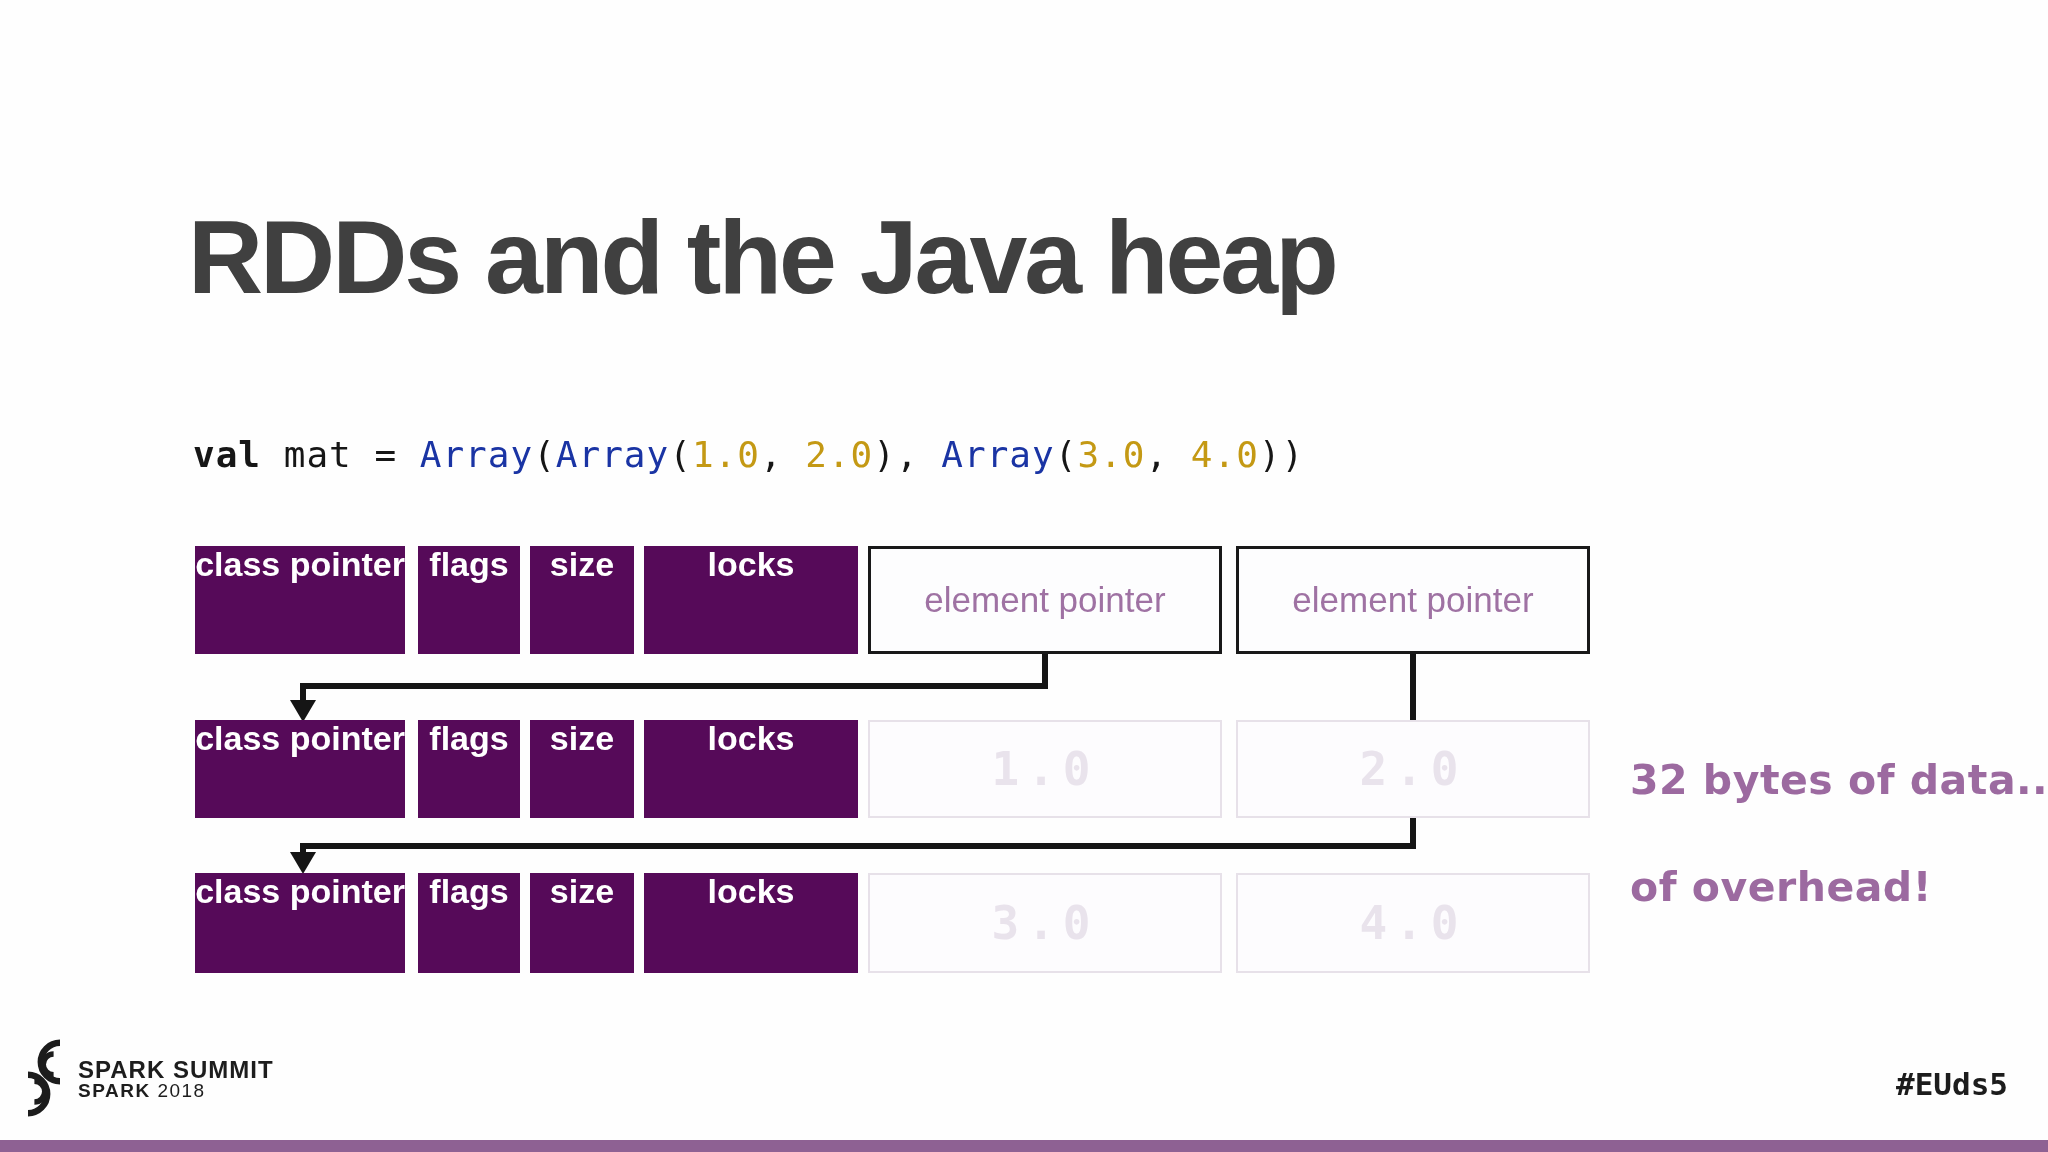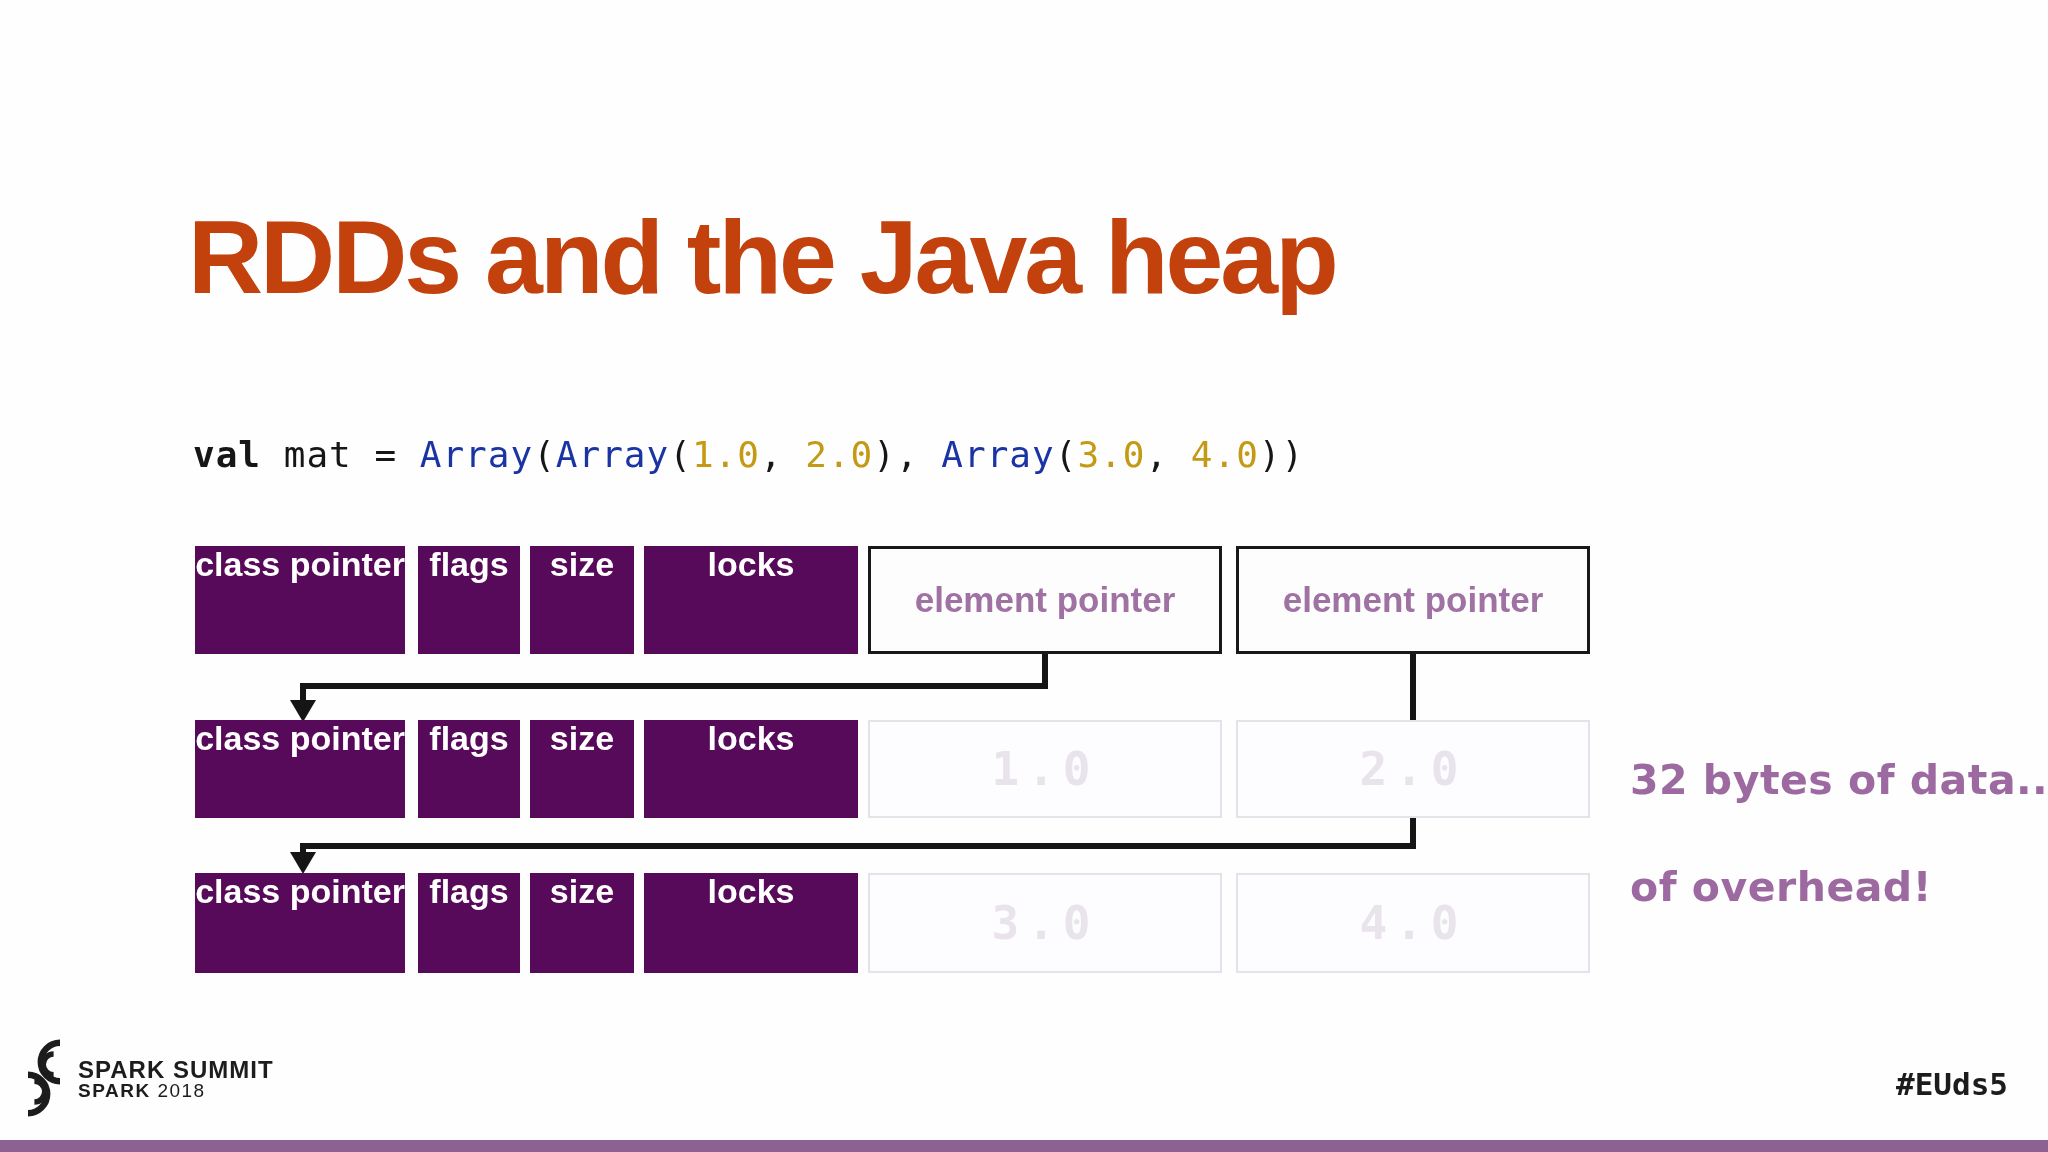--- a/index.html
+++ b/index.html
@@ -1,30 +1,30 @@
 <!DOCTYPE html>
 <html><head>
 <meta charset="utf-8">
 <style>
   html,body{margin:0;padding:0;background:#fff;}
   .canvas{position:relative;width:2048px;height:1152px;background:#fefefe;overflow:hidden;
           font-family:"Liberation Sans",sans-serif;}
   .title{position:absolute;left:188px;top:198px;font-size:104px;font-weight:700;
-         letter-spacing:-3px;color:#c2410c;white-space:nowrap;}
+         letter-spacing:-3px;color:#404040;white-space:nowrap;}
   .code{position:absolute;left:193px;top:434px;font-family:"DejaVu Sans Mono",monospace;
         font-size:36px;letter-spacing:1px;color:#161616;white-space:pre;}
   .tk-kw{font-weight:700;color:#161616;}
   .tk-type{color:#1a34a4;}
   .tk-num{color:#c49914;}
   .tk-plain{color:#161616;}
   .pbox{position:absolute;background:#560a59;color:#ffffff;font-weight:700;font-size:34px;
         line-height:1.08;display:flex;align-items:flex-start;justify-content:center;
         text-align:center;z-index:2;}
   .ptrbox{position:absolute;background:#fdfdfe;border:3px solid #191919;color:#9f72a3;
-        font-weight:700;font-size:35px;display:flex;align-items:center;justify-content:center;
+        font-weight:400;font-size:35px;display:flex;align-items:center;justify-content:center;
         text-align:center;z-index:2;box-sizing:border-box;}
   .valbox{position:absolute;background:#fdfcfe;border:2px solid #e7e1e9;color:#e9e3ec;
         font-family:"DejaVu Sans Mono",monospace;font-weight:700;font-size:46px;
         letter-spacing:8px;display:flex;align-items:center;justify-content:center;
         z-index:2;box-sizing:border-box;}
   .arrows{position:absolute;left:0;top:0;z-index:1;}
   .anno{position:absolute;font-family:"DejaVu Sans",sans-serif;font-weight:700;font-size:41px;
         color:#9c6aa0;white-space:nowrap;z-index:2;letter-spacing:0.5px;}
   .logo-swirl{position:absolute;left:20px;top:1036px;z-index:2;}
   .logo-text1{position:absolute;left:78px;top:1056px;font-size:24px;font-weight:700;

